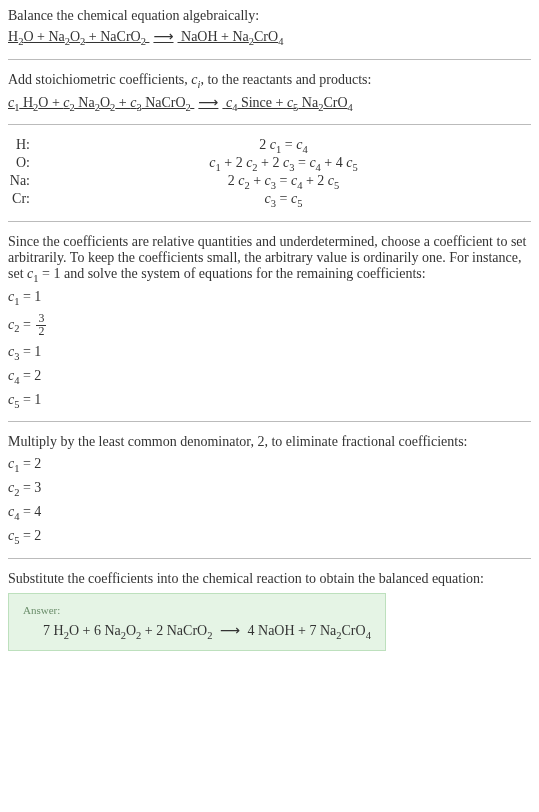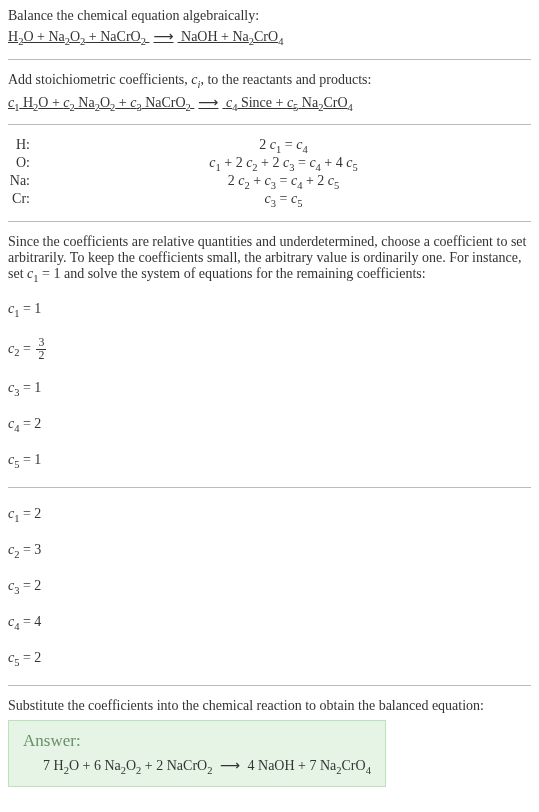--- a/index.html
+++ b/index.html
@@ -44,21 +44,21 @@
     .atom-label {
       width: 28px;
       text-align: right;
       padding-right: 6px;
     }
     .atom-eq {
       flex: 1;
       text-align: center;
     }
     .coeff-list div {
-      margin: 18px 0;
+      margin: 6px 0;
     }
     .frac {
       display: inline-block;
       vertical-align: middle;
       text-align: center;
       margin: 0 2px;
     }
     .frac .num {
       display: block;
       border-bottom: 1px solid #333;
@@ -74,21 +74,21 @@
     }
     .answer-box {
       background: #e5f4e5;
       border: 1px solid #bde0bd;
       padding: 10px 14px;
       margin-top: 6px;
       display: inline-block;
     }
     .answer-label {
       color: #6b8e6b;
-      font-size: 17px;
+      font-size: 11px;
       margin-bottom: 6px;
     }
     .answer-eq {
       padding-left: 20px;
     }
     .arrow {
       margin: 0 4px;
     }
   </style>
 </head>
@@ -158,24 +158,24 @@
     <div><span class="italic">c</span><sub>2</sub><span> = </span><span class="frac"><span class="num">3</span><span class="den">2</span></span></div>
     <div><span class="italic">c</span><sub>3</sub><span> = 1</span></div>
     <div><span class="italic">c</span><sub>4</sub><span> = 2</span></div>
     <div><span class="italic">c</span><sub>5</sub><span> = 1</span></div>
   </div>
 </div>
 
 <hr>
 
 <div class="section">
+  <div>Multiply by the least common denominator, 2, to eliminate fractional coefficients:</div>
   <div class="coeff-list">
     <div><span class="italic">c</span><sub>1</sub><span> = 2</span></div>
     <div><span class="italic">c</span><sub>2</sub><span> = 3</span></div>
-    <div><span class="italic">c</span><sub>3</sub><span> = 2</span></div>
     <div><span class="italic">c</span><sub>4</sub><span> = 4</span></div>
     <div><span class="italic">c</span><sub>5</sub><span> = 2</span></div>
   </div>
 </div>
 
 <hr>
 
 <div class="section">
   <div>Substitute the coefficients into the chemical reaction to obtain the balanced equation:</div>
   <div class="answer-box">

